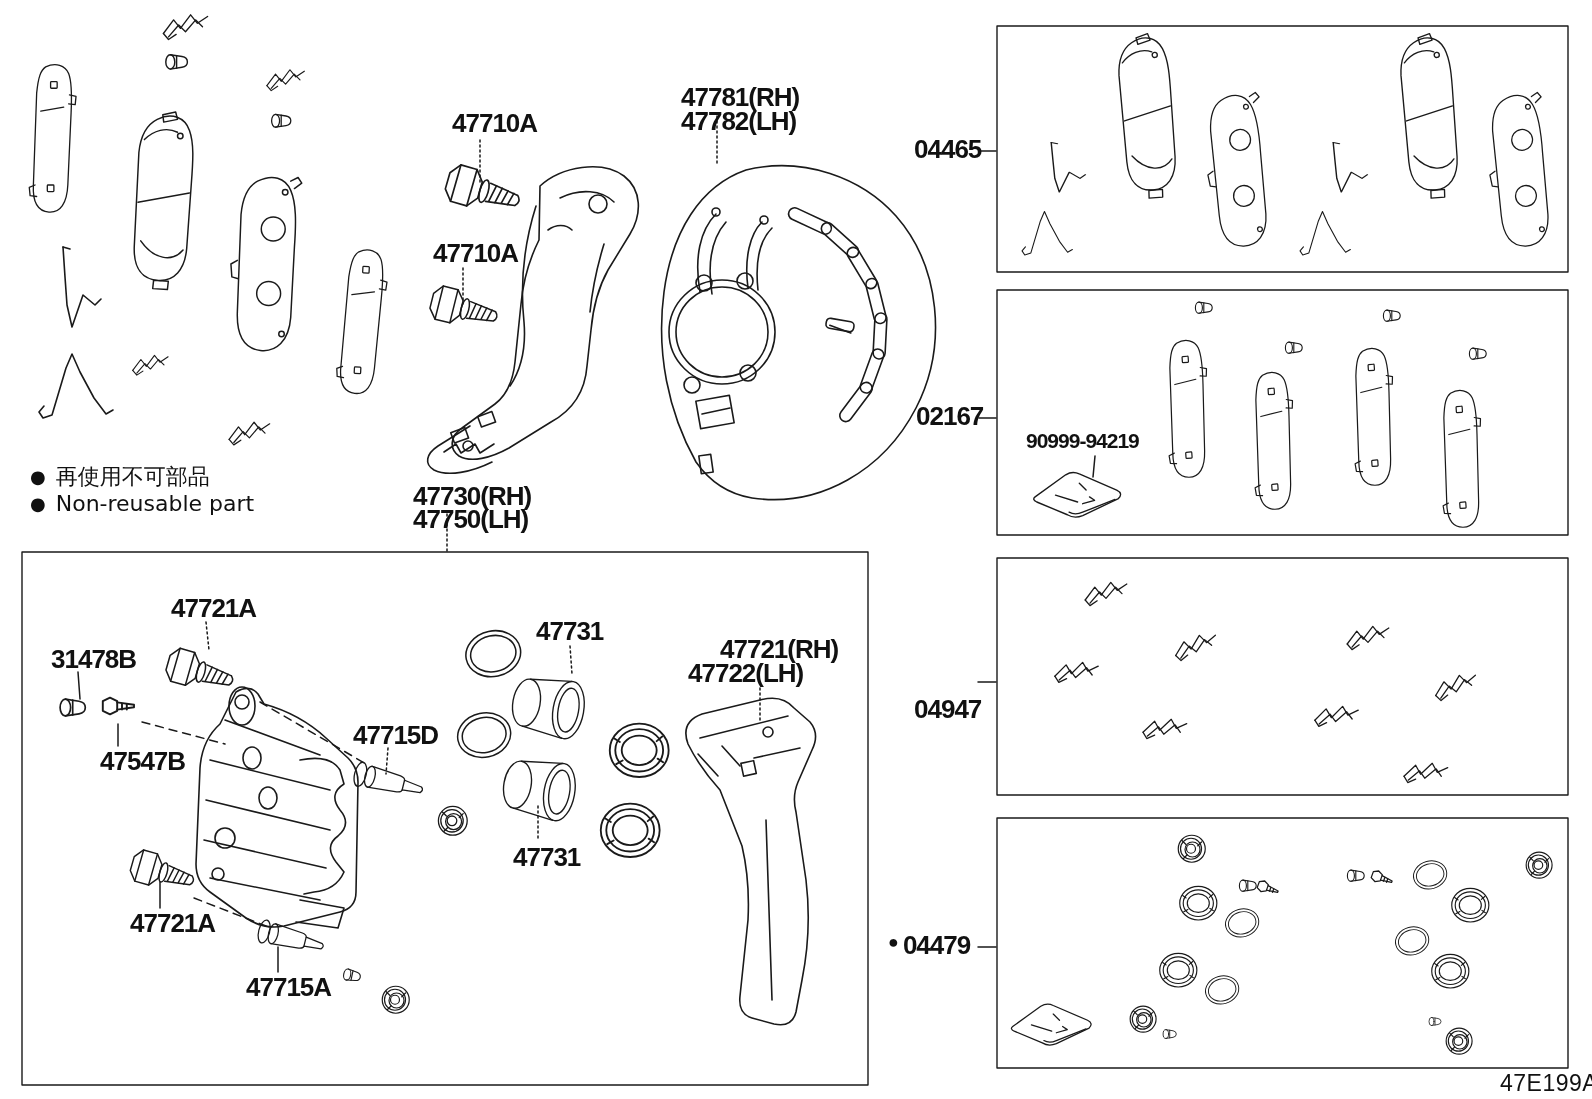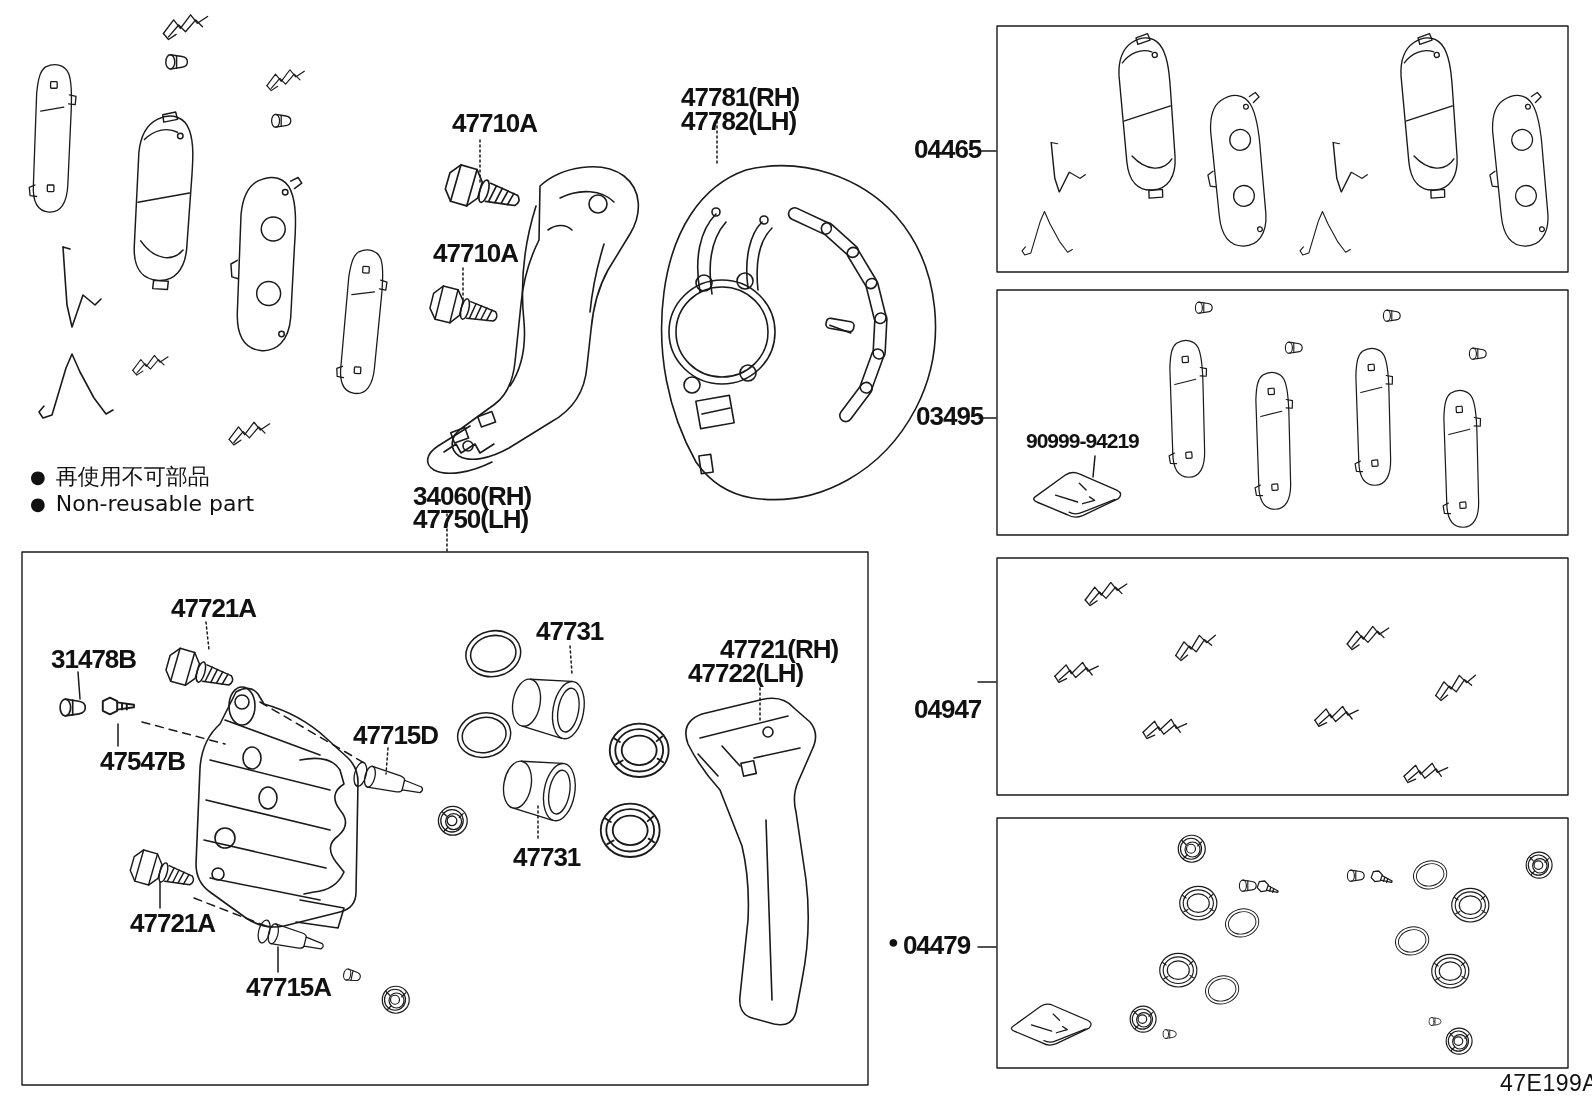--- a/index.html
+++ b/index.html
@@ -309,38 +309,38 @@
   <use href="#sym-grommet" transform="translate(1524,850) scale(0.72)"></use>
   <use href="#sym-plug" transform="translate(1428,1016) scale(0.5)"></use>
   <use href="#sym-grommet" transform="translate(1444,1026) scale(0.72)"></use>
 </g>
 </svg>
 
 <div class="co" style="left:452px;top:110px">47710A</div>
 <div class="co" style="left:433px;top:240px">47710A</div>
 <div class="co" style="left:681px;top:84px">47781(RH)</div>
 <div class="co" style="left:681px;top:108px">47782(LH)</div>
-<div class="co" style="left:413px;top:483px">34060(RH)</div>
+<div class="co" style="left:413px;top:483px">47730(RH)</div>
 <div class="co" style="left:413px;top:506px">47750(LH)</div>
 <div class="co" style="left:171px;top:595px">47721A</div>
 <div class="co" style="left:51px;top:646px">31478B</div>
 <div class="co" style="left:100px;top:748px">47547B</div>
 <div class="co" style="left:353px;top:722px">47715D</div>
 <div class="co" style="left:536px;top:618px">47731</div>
 <div class="co" style="left:720px;top:636px">47721(RH)</div>
 <div class="co" style="left:688px;top:660px">47722(LH)</div>
 <div class="co" style="left:513px;top:844px">47731</div>
 <div class="co" style="left:130px;top:910px">47721A</div>
 <div class="co" style="left:246px;top:974px">47715A</div>
 
 <div class="kit-label" style="left:914px;top:136px">
   <span class="co" style="position:static">04465</span>
 </div>
 <div class="kit-label" style="left:916px;top:403px">
-  <span class="co" style="position:static">03495</span>
+  <span class="co" style="position:static">02167</span>
 </div>
 <div class="co co-sm" style="left:1026px;top:430px">90999-94219</div>
 <div class="kit-label" style="left:914px;top:696px">
   <span class="co" style="position:static">04947</span>
 </div>
 <div class="kit-label" style="left:888px;top:932px">
   <span class="dot">●</span>
   <span class="co" style="position:static">04479</span>
 </div>
 

